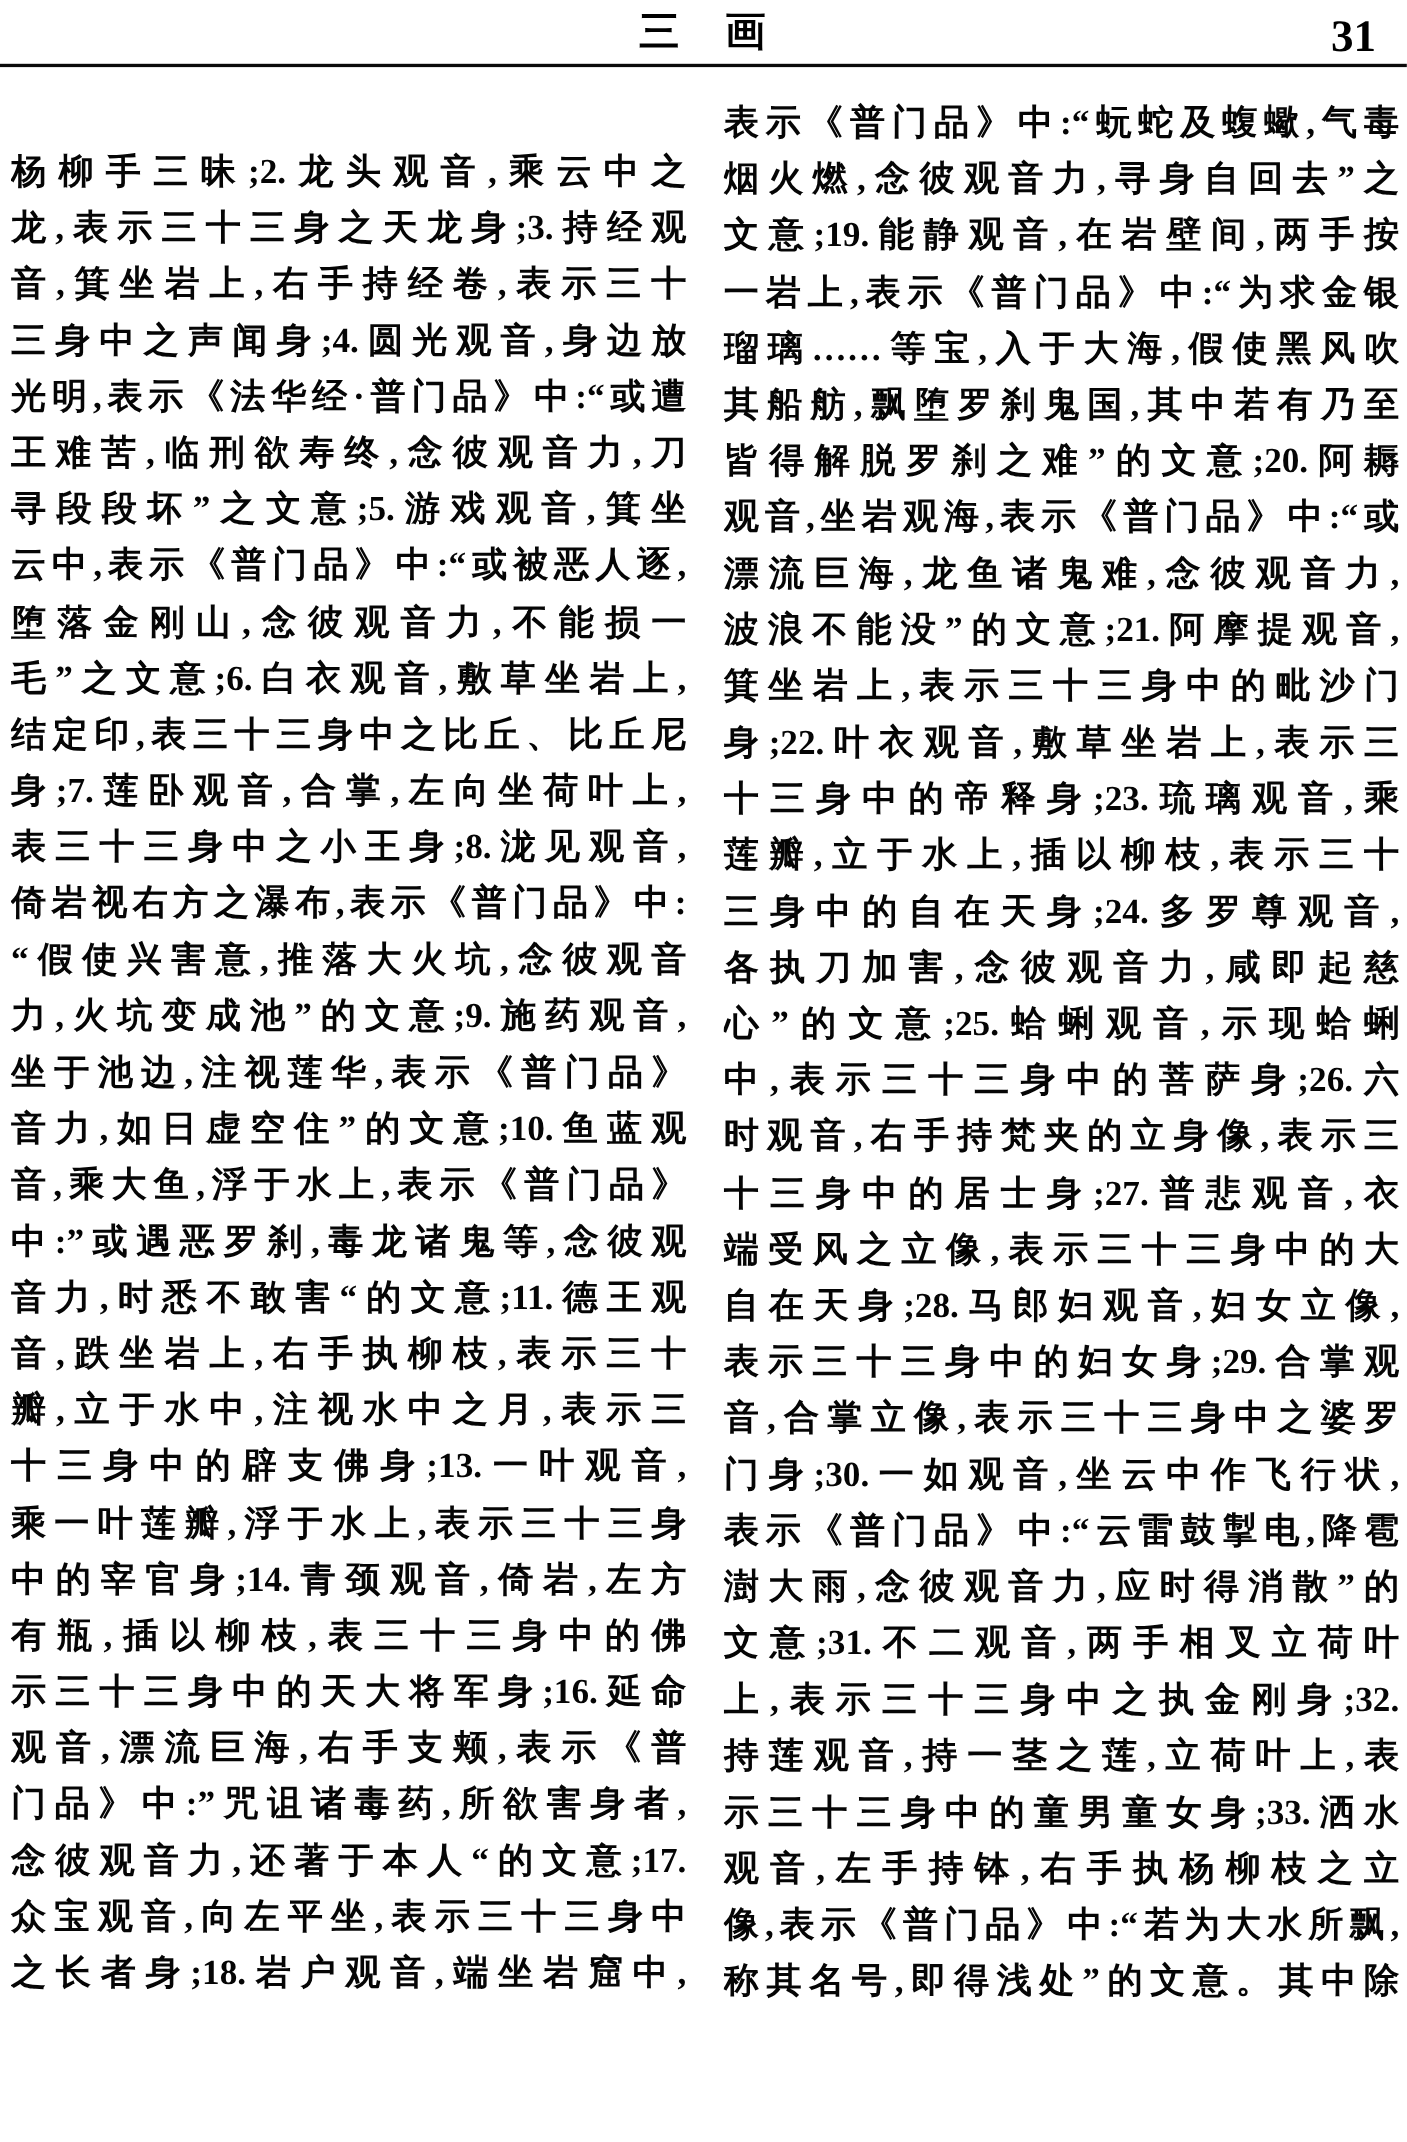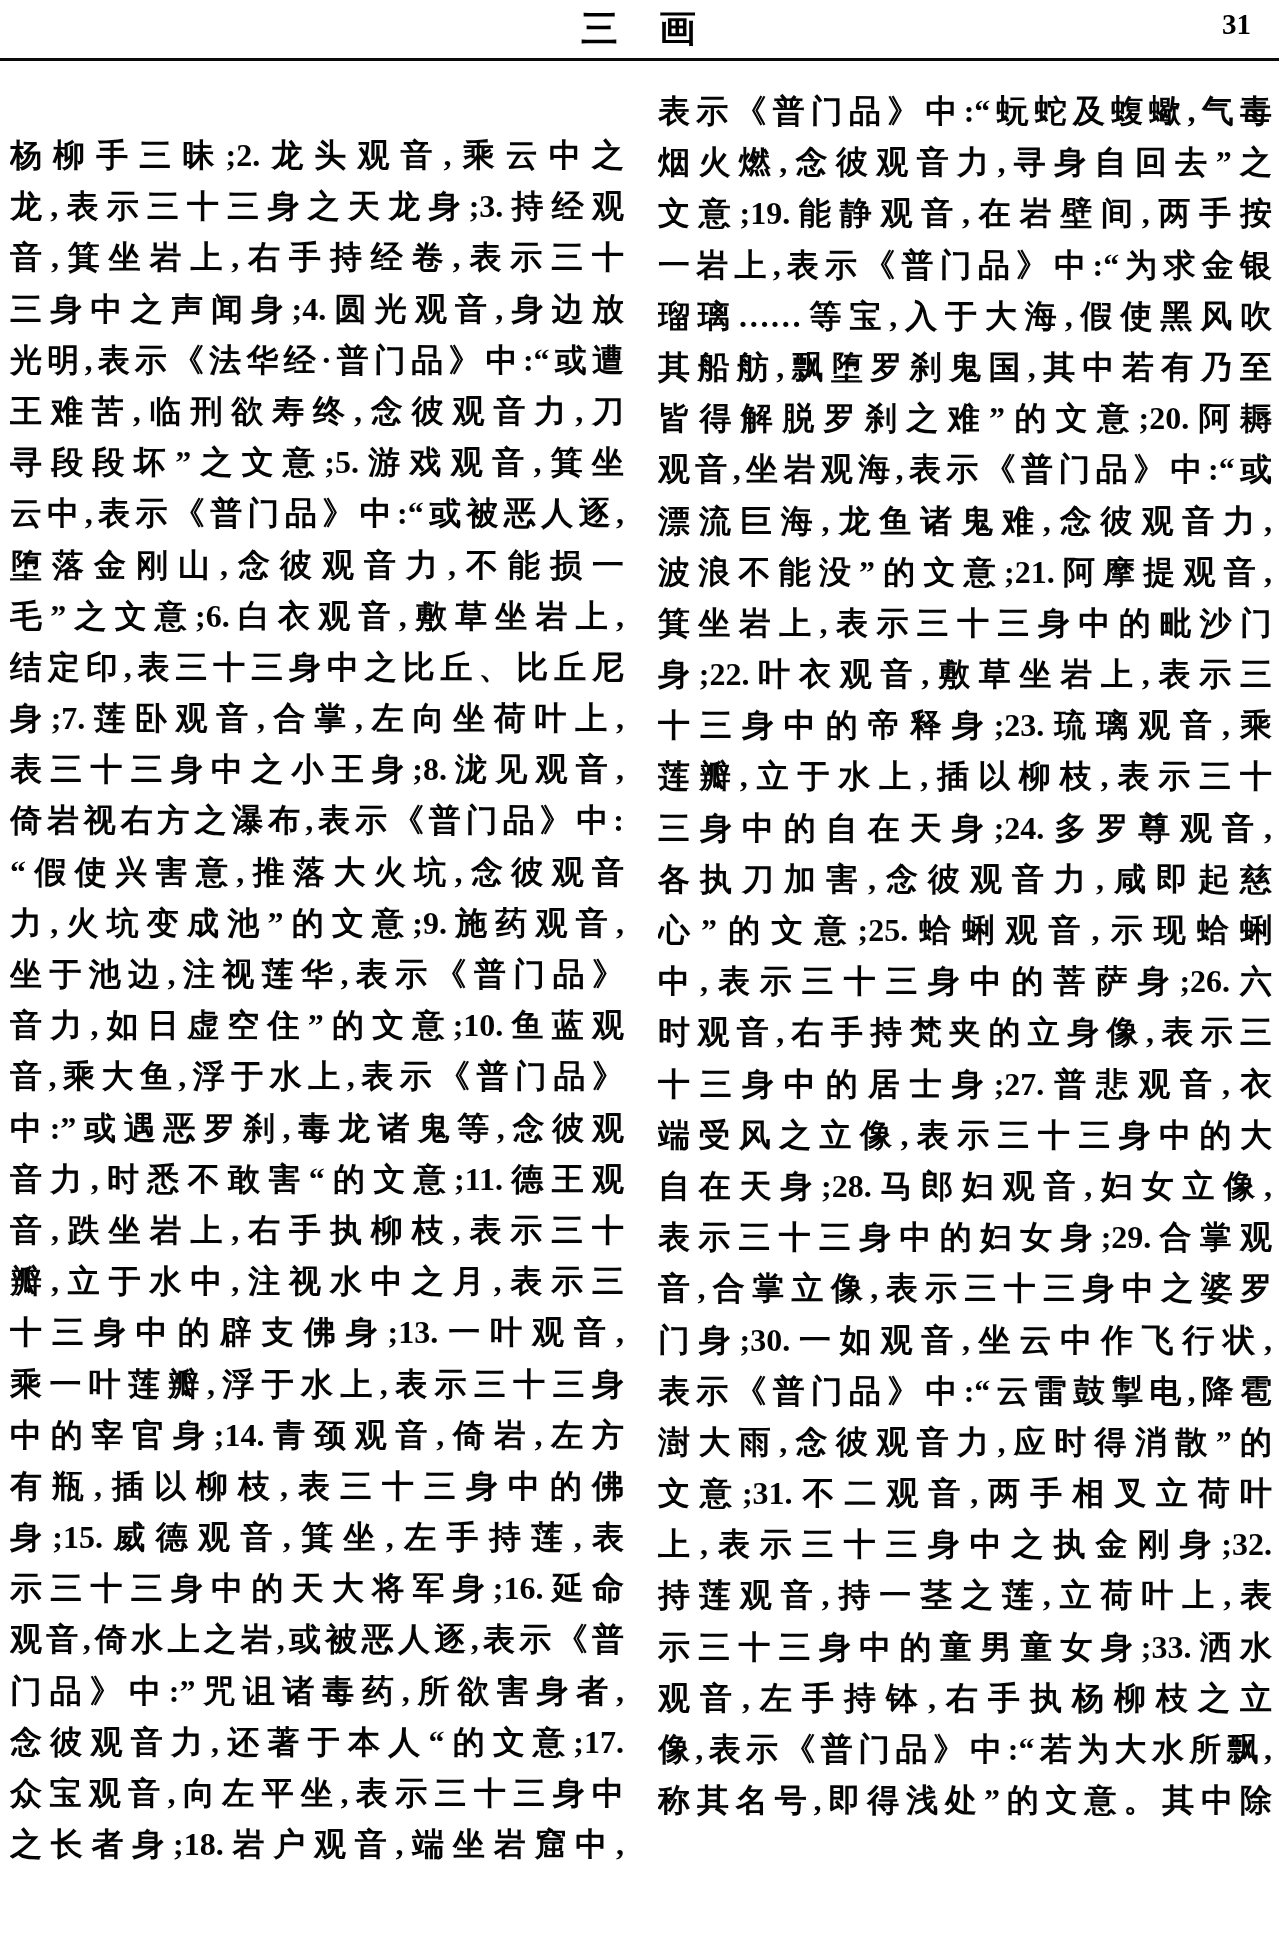--- a/index.html
+++ b/index.html
@@ -27,21 +27,21 @@
     text-align: center;
     font-size: 37px;
     font-weight: 700;
     letter-spacing: 2px;
     white-space: pre;
   }
   .page-num {
     position: absolute;
     top: 8px;
     right: 28px;
-    font-size: 29px;
+    font-size: 41px;
     font-weight: 700;
   }
   .rule {
     position: absolute;
     top: 58px;
     left: 0;
     width: 1279px;
     height: 3px;
     background: #0a0a0a;
   }
@@ -92,23 +92,22 @@
       <div class="line">音力,如日虚空住”的文意;10.鱼蓝观</div>
       <div class="line">音,乘大鱼,浮于水上,表示《普门品》</div>
       <div class="line">中:”或遇恶罗刹,毒龙诸鬼等,念彼观</div>
       <div class="line">音力,时悉不敢害“的文意;11.德王观</div>
       <div class="line">音,跌坐岩上,右手执柳枝,表示三十</div>
       <div class="line">瓣,立于水中,注视水中之月,表示三</div>
       <div class="line">十三身中的辟支佛身;13.一叶观音,</div>
       <div class="line">乘一叶莲瓣,浮于水上,表示三十三身</div>
       <div class="line">中的宰官身;14.青颈观音,倚岩,左方</div>
       <div class="line">有瓶,插以柳枝,表三十三身中的佛</div>
-      <div class="line">身;15.威德观音,箕坐,左手持莲,表</div>
       <div class="line">示三十三身中的天大将军身;16.延命</div>
-      <div class="line">观音,倚水上之岩,或被恶人逐,表示《普</div>
+      <div class="line">观音,漂流巨海,右手支颊,表示《普</div>
       <div class="line">门品》中:”咒诅诸毒药,所欲害身者,</div>
       <div class="line">念彼观音力,还著于本人“的文意;17.</div>
       <div class="line">众宝观音,向左平坐,表示三十三身中</div>
       <div class="line">之长者身;18.岩户观音,端坐岩窟中,</div>
     </div>
   <div class="col col-right">
       <div class="line">表示《普门品》中:“蚖蛇及蝮蠍,气毒</div>
       <div class="line">烟火燃,念彼观音力,寻身自回去”之</div>
       <div class="line">文意;19.能静观音,在岩壁间,两手按</div>
       <div class="line">一岩上,表示《普门品》中:“为求金银</div>

